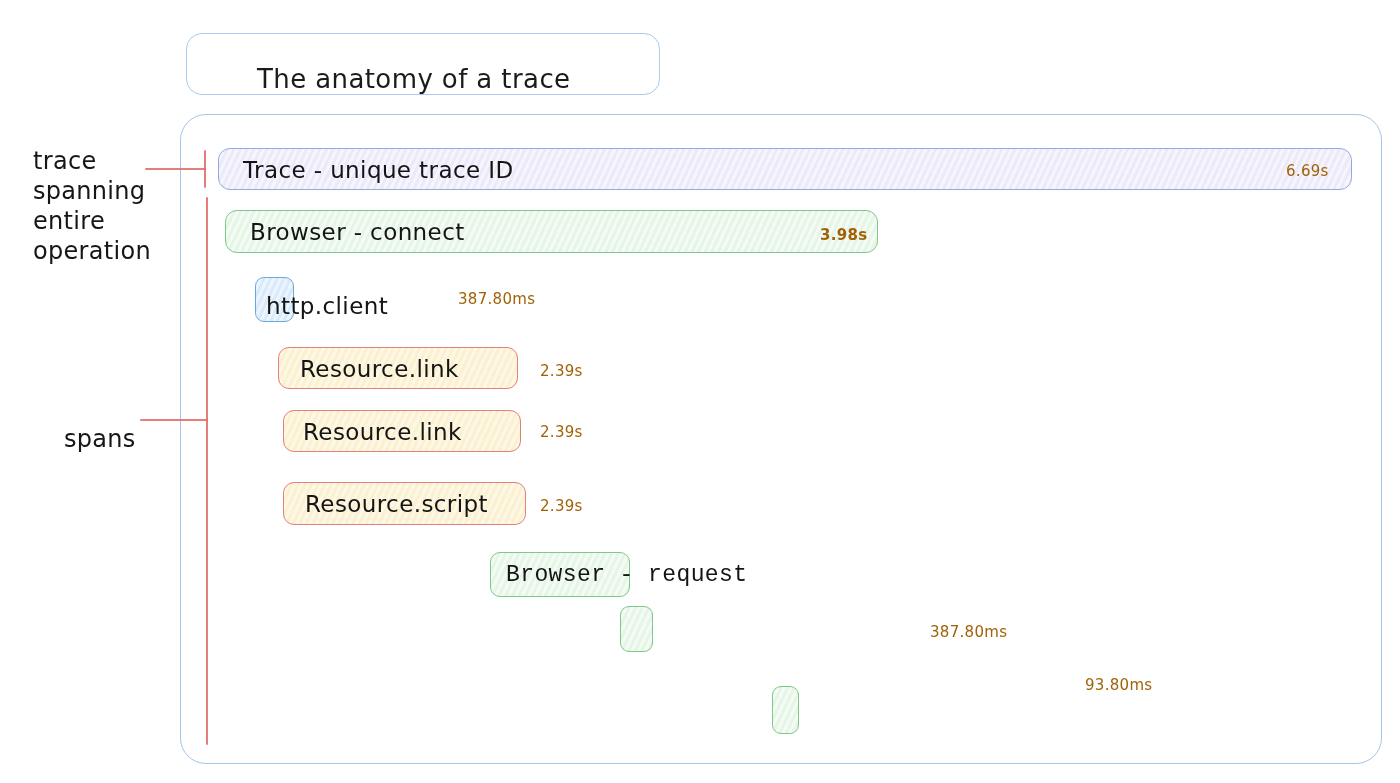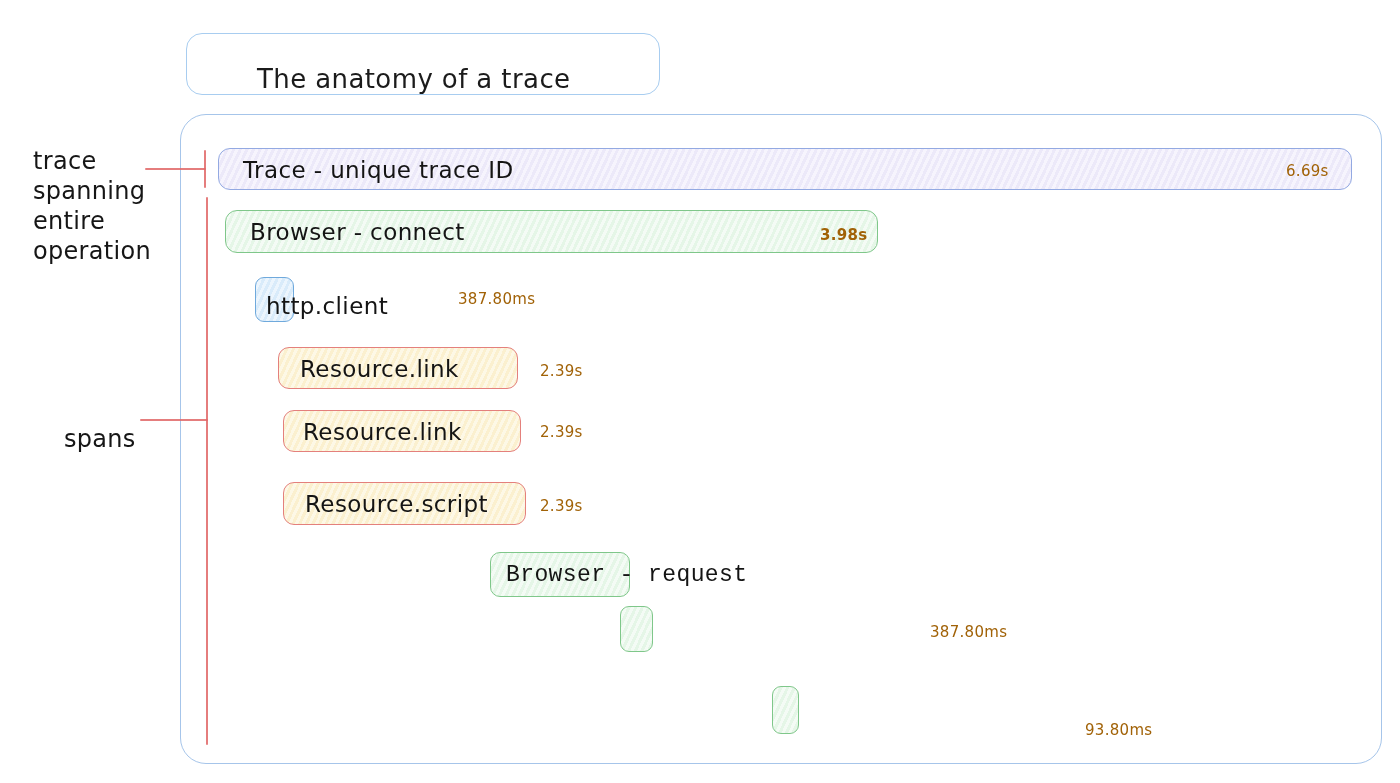--- a/index.html
+++ b/index.html
@@ -148,15 +148,15 @@
   <div class="span-label" style="left:305px; top:504px;">Resource.script</div>
   <div class="span-duration" style="left:540px; top:506px;">2.39s</div>
 
   <div class="span-box scheme-green" style="left:490px; top:552px; width:140px; height:45px; border-radius:10px;"></div>
   <div class="span-label" style="left:506px; top:575px;font-family:Liberation Mono, monospace;">Browser - request</div>
 
   <div class="span-box scheme-green" style="left:620px; top:606px; width:33px; height:46px; border-radius:9px;"></div>
   <div class="span-duration" style="left:930px; top:632px;">387.80ms</div>
 
   <div class="span-box scheme-green" style="left:772px; top:686px; width:27px; height:48px; border-radius:9px;"></div>
-  <div class="span-duration" style="left:1085px; top:730px;">93.80ms</div>
+  <div class="span-duration" style="left:1085px; top:685px;">93.80ms</div>
 
 </div>
 
 </body></html>

